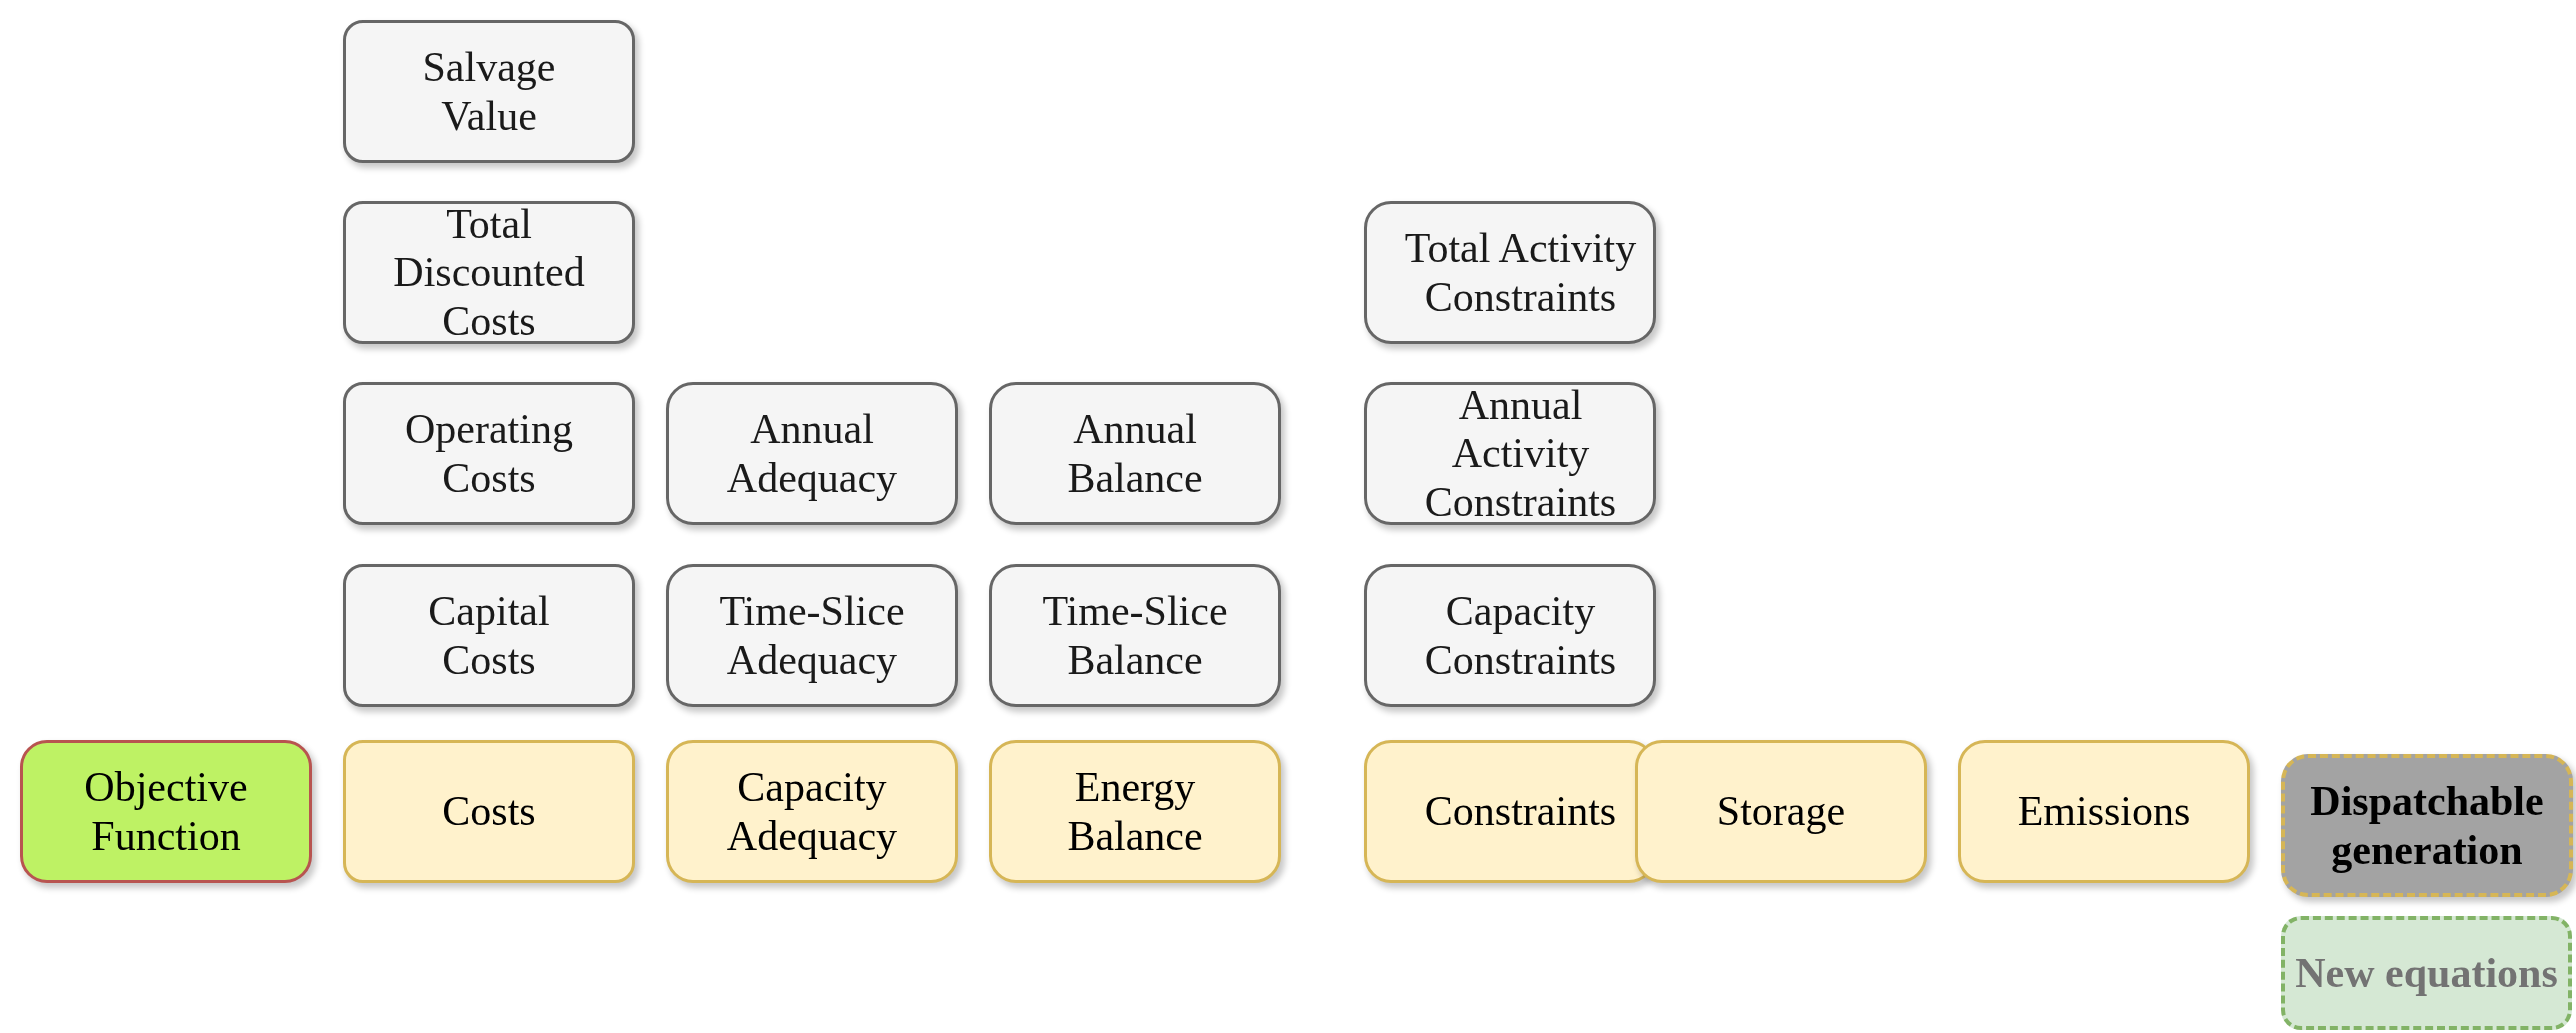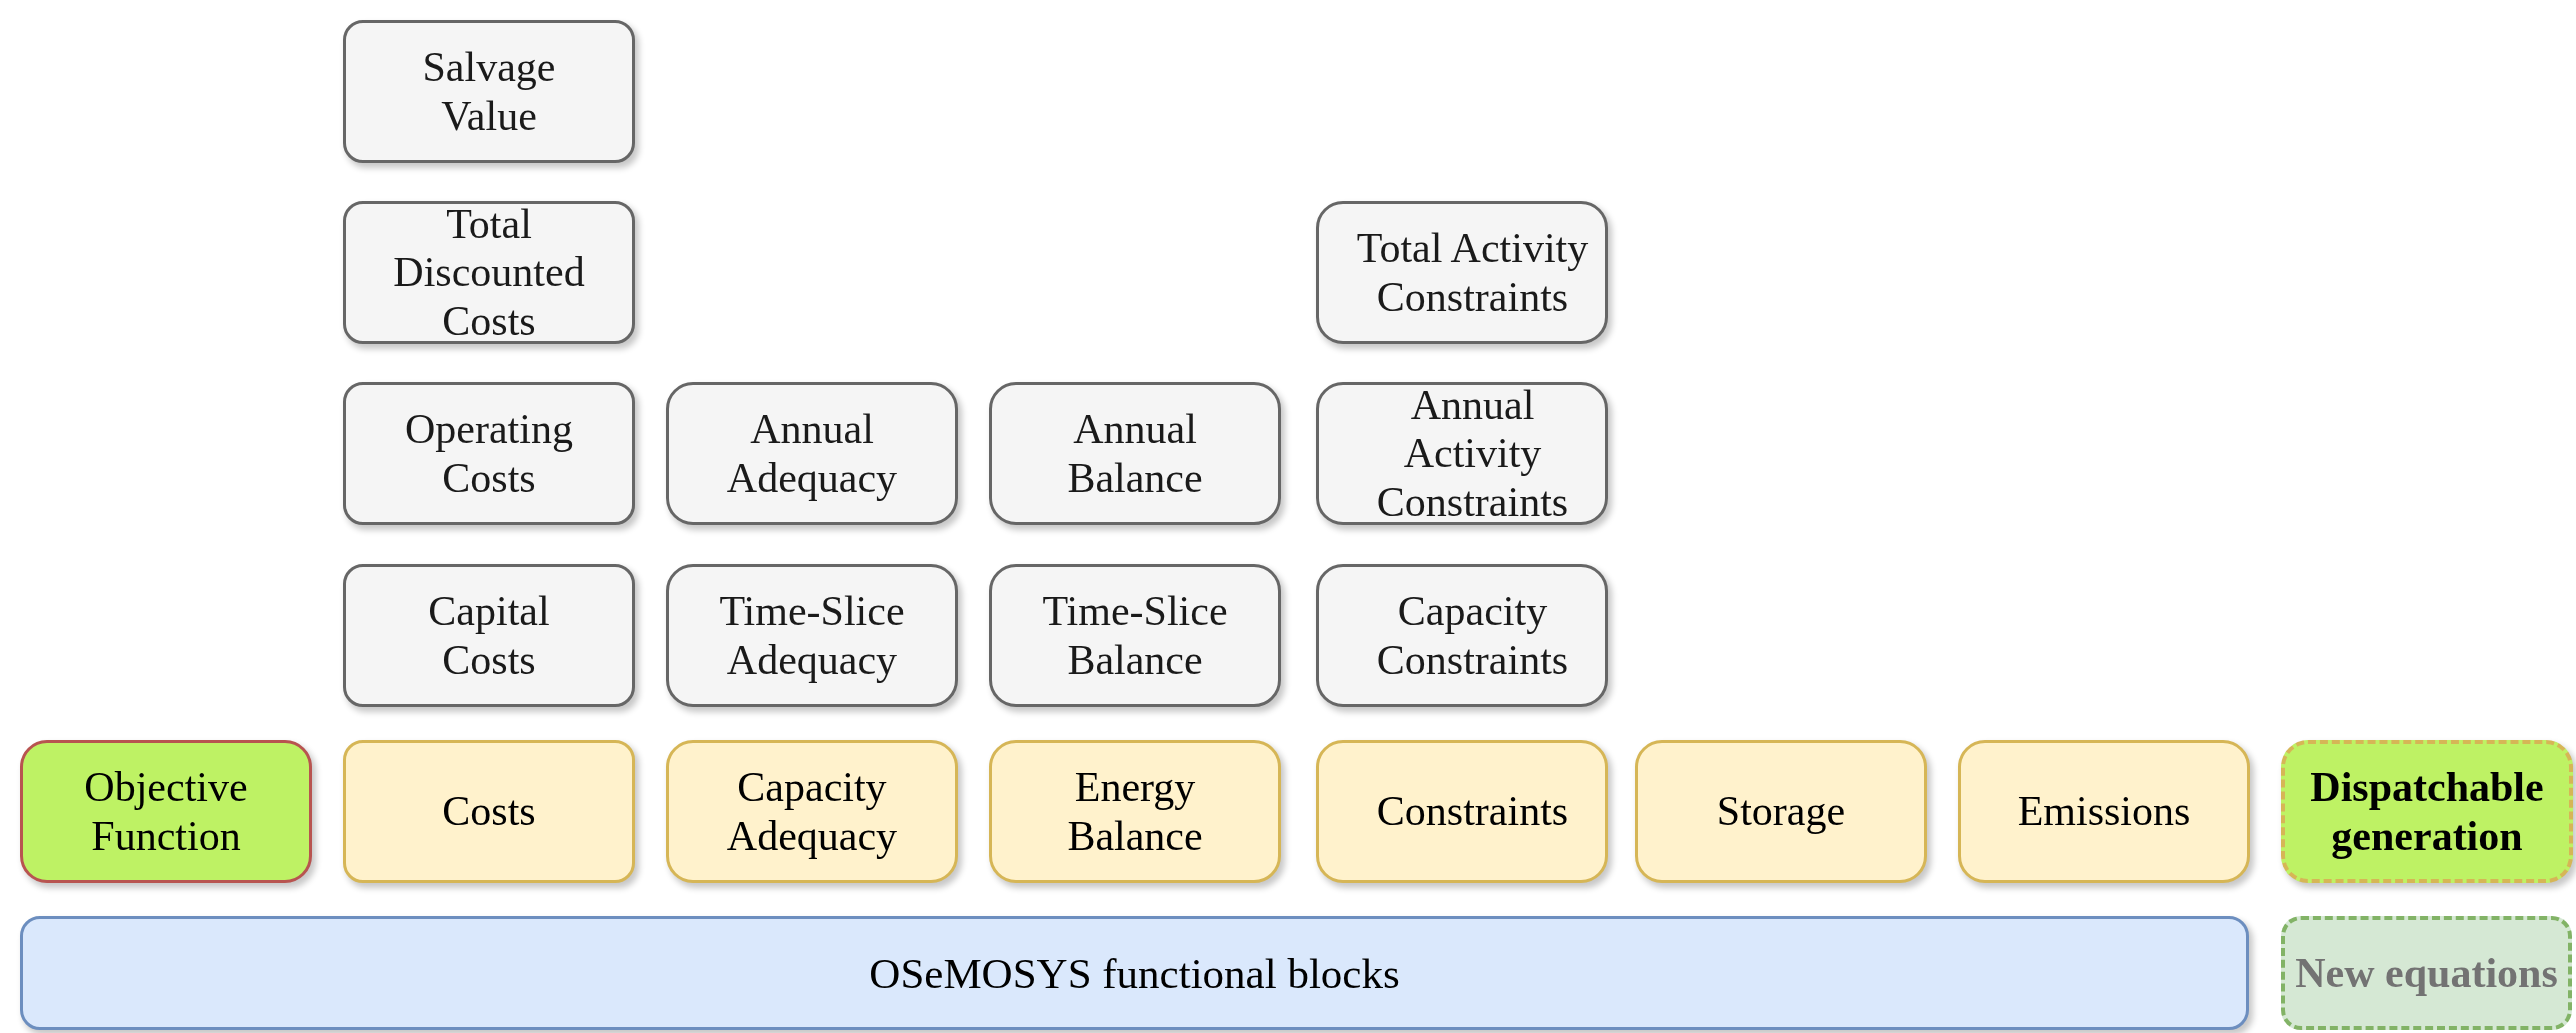--- a/index.html
+++ b/index.html
@@ -39,24 +39,25 @@
     background: #bef264;
     border: 3.6px solid #b85450;
     color: #000000;
   }
   .yellow {
     background: #fff2cc;
     border: 3.6px solid #d6b656;
     color: #000000;
   }
   .yellow-dashed {
-    background: #bef264;
+    background: #a3a3a3;
     border: 4.2px dashed #d6b656;
     color: #000000;
     font-weight: bold;
+    margin-top: 14px;
   }
   .green-dashed {
     background: #d5e8d4;
     border: 4.2px dashed #82b366;
     color: #737373;
     font-weight: bold;
   }
   .bar {
     position: absolute;
     left: 20px;
@@ -87,21 +88,21 @@
     align-items: center;
     justify-content: center;
     text-align: center;
     font-size: 42px;
   }
   
   .c0 { left: 20px; }
   .c1 { left: 343px; border-radius: 20px; }
   .c2 { left: 666px; }
   .c3 { left: 989px; }
-  .c4 { left: 1316px; padding-left: 21px; }
+  .c4 { left: 1364px; padding-left: 21px; }
   .c5 { left: 1635px; }
   .c6 { left: 1958px; }
   .c7 { left: 2281px; }
   
   .r0 { top: 20px; }
   .r1 { top: 201px; }
   .r2 { top: 382px; }
   .r3 { top: 564px; }
   .r4 { top: 740px; }
 </style>
@@ -140,17 +141,16 @@
   <div class="box yellow c2 r4">Capacity
 Adequacy</div>
   <div class="box yellow c3 r4">Energy
 Balance</div>
   <div class="box yellow c4 r4">Constraints</div>
   <div class="box yellow c5 r4">Storage</div>
   <div class="box yellow c6 r4">Emissions</div>
   <div class="box yellow-dashed c7 r4">Dispatchable
 generation</div>
 
-  <div class="bar">OSeMOSYS functional blocks</div>
   <div class="legend-box green-dashed">New equations</div>
 
 </div>
 
 
 </body></html>

